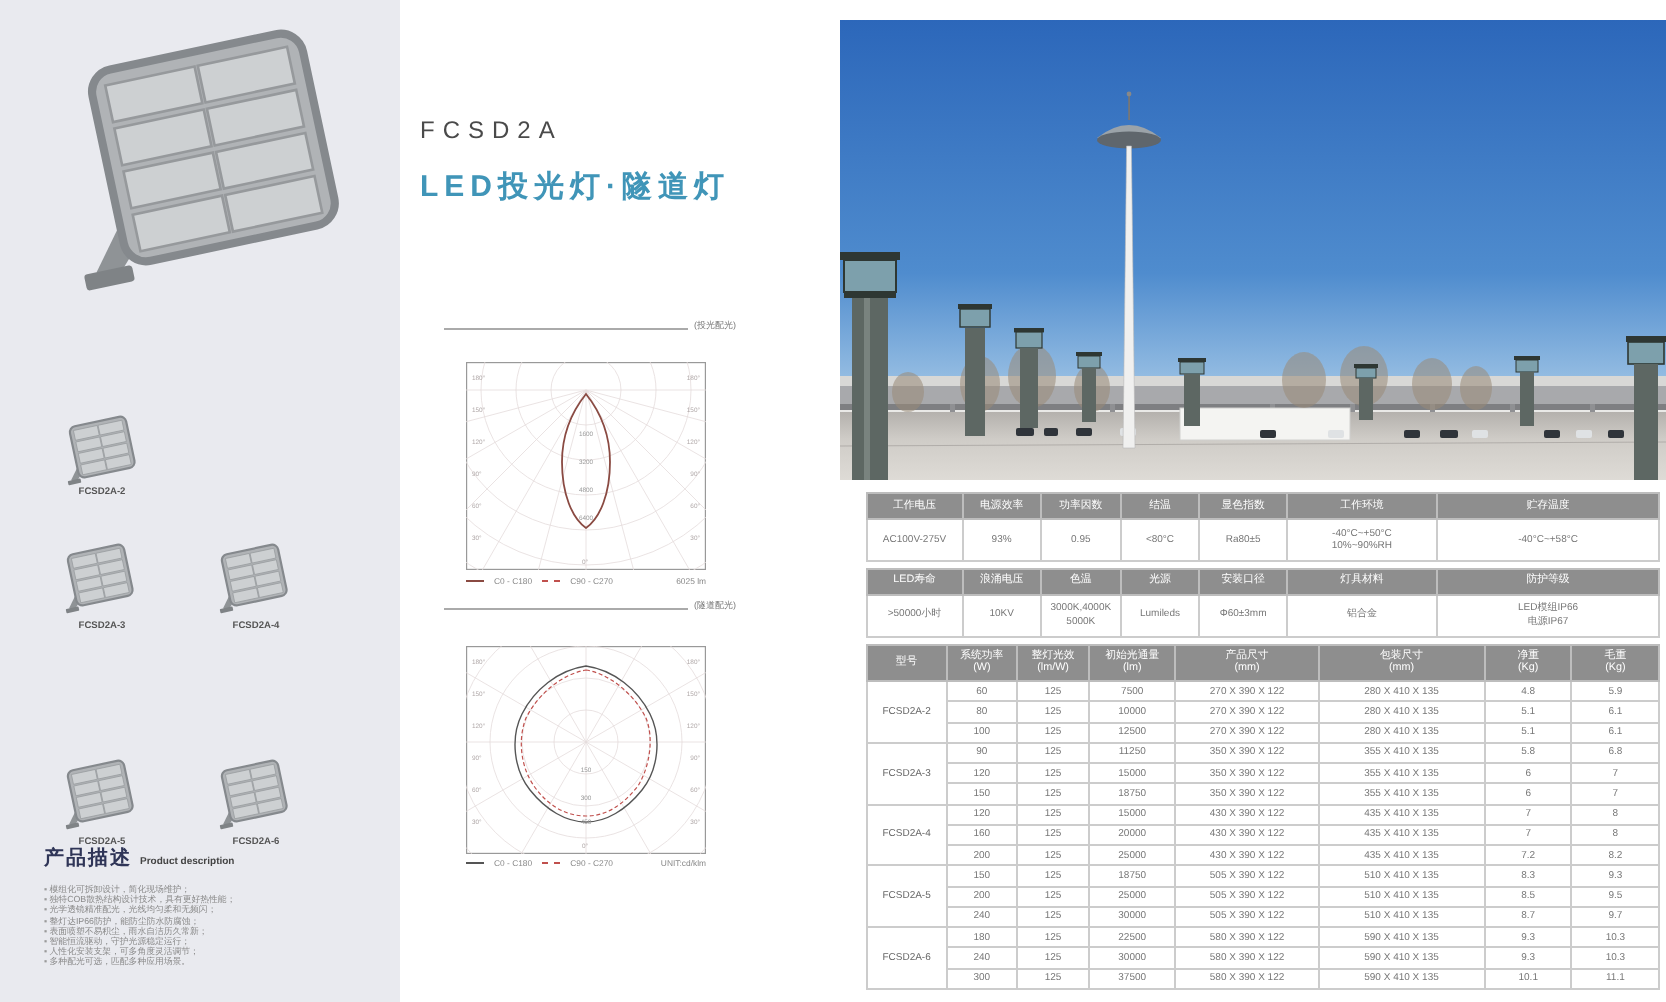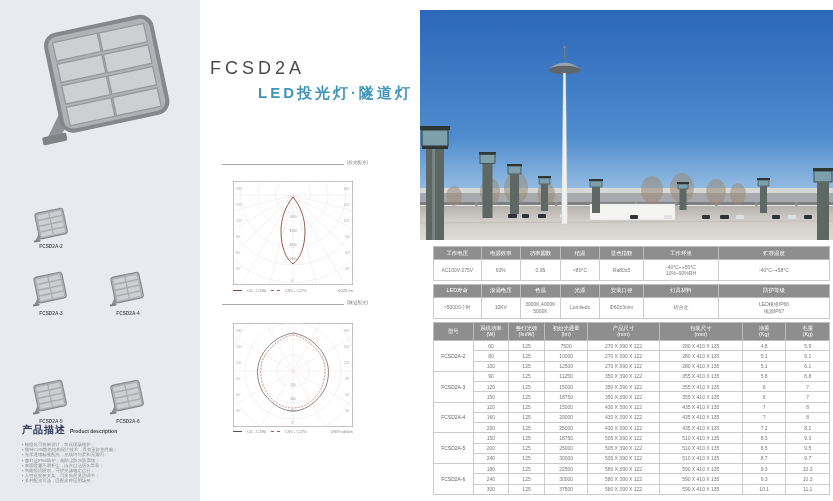--- a/index.html
+++ b/index.html
@@ -8,22 +8,22 @@
   
   .left-panel{position:absolute;left:0;top:0;width:200px;height:501px;background:#e9eaef;}
   .thumb-label{position:absolute;width:60px;text-align:center;font-size:4.8px;font-weight:bold;color:#555;}
   .desc{position:absolute;left:22px;top:419px;width:162px;}
   .desc-title-cn{font-size:10px;font-weight:bold;color:#2f3557;letter-spacing:1px;}
   .desc-title-en{font-size:5px;font-weight:bold;color:#444;margin-left:4px;}
   .desc-list{margin-top:5px;}
   .desc-list div{font-size:4.4px;line-height:5.2px;color:#8a8a8a;}
   .desc-list div::before{content:"▪ ";color:#9a9a9a;}
   
-  .model-title{position:absolute;left:210px;top:58px;font-size:18px;letter-spacing:4px;color:#4a4a4a;}
-  .product-title{position:absolute;left:210px;top:84px;font-size:15px;font-weight:bold;letter-spacing:3px;color:#4095b8;margin-left:48px;}
+  .model-title{position:absolute;left:210px;top:58px;font-size:12px;letter-spacing:4px;color:#4a4a4a;}
+  .product-title{position:absolute;left:210px;top:84px;font-size:15px;font-weight:bold;letter-spacing:3px;color:#4095b8;}
   .chart-cap{position:absolute;display:flex;align-items:flex-end;gap:3px;}
   .chart-cap .capline{flex:1;border-bottom:0.6px solid #aaa;height:1px;}
   .chart-cap .captext{font-size:4.5px;color:#777;white-space:nowrap;}
   .chart-box{position:absolute;width:120px;height:104px;}
   .legend{position:absolute;display:flex;gap:5px;align-items:center;font-size:4.2px;color:#888;}
   .sw{display:inline-block;width:9px;height:0;}
   .sw-solid{border-top:1px solid #8a4a42;}
   .sw-dashed{border-top:1px dashed #c0504d;}
   .legend .note{margin-left:auto;}
   

